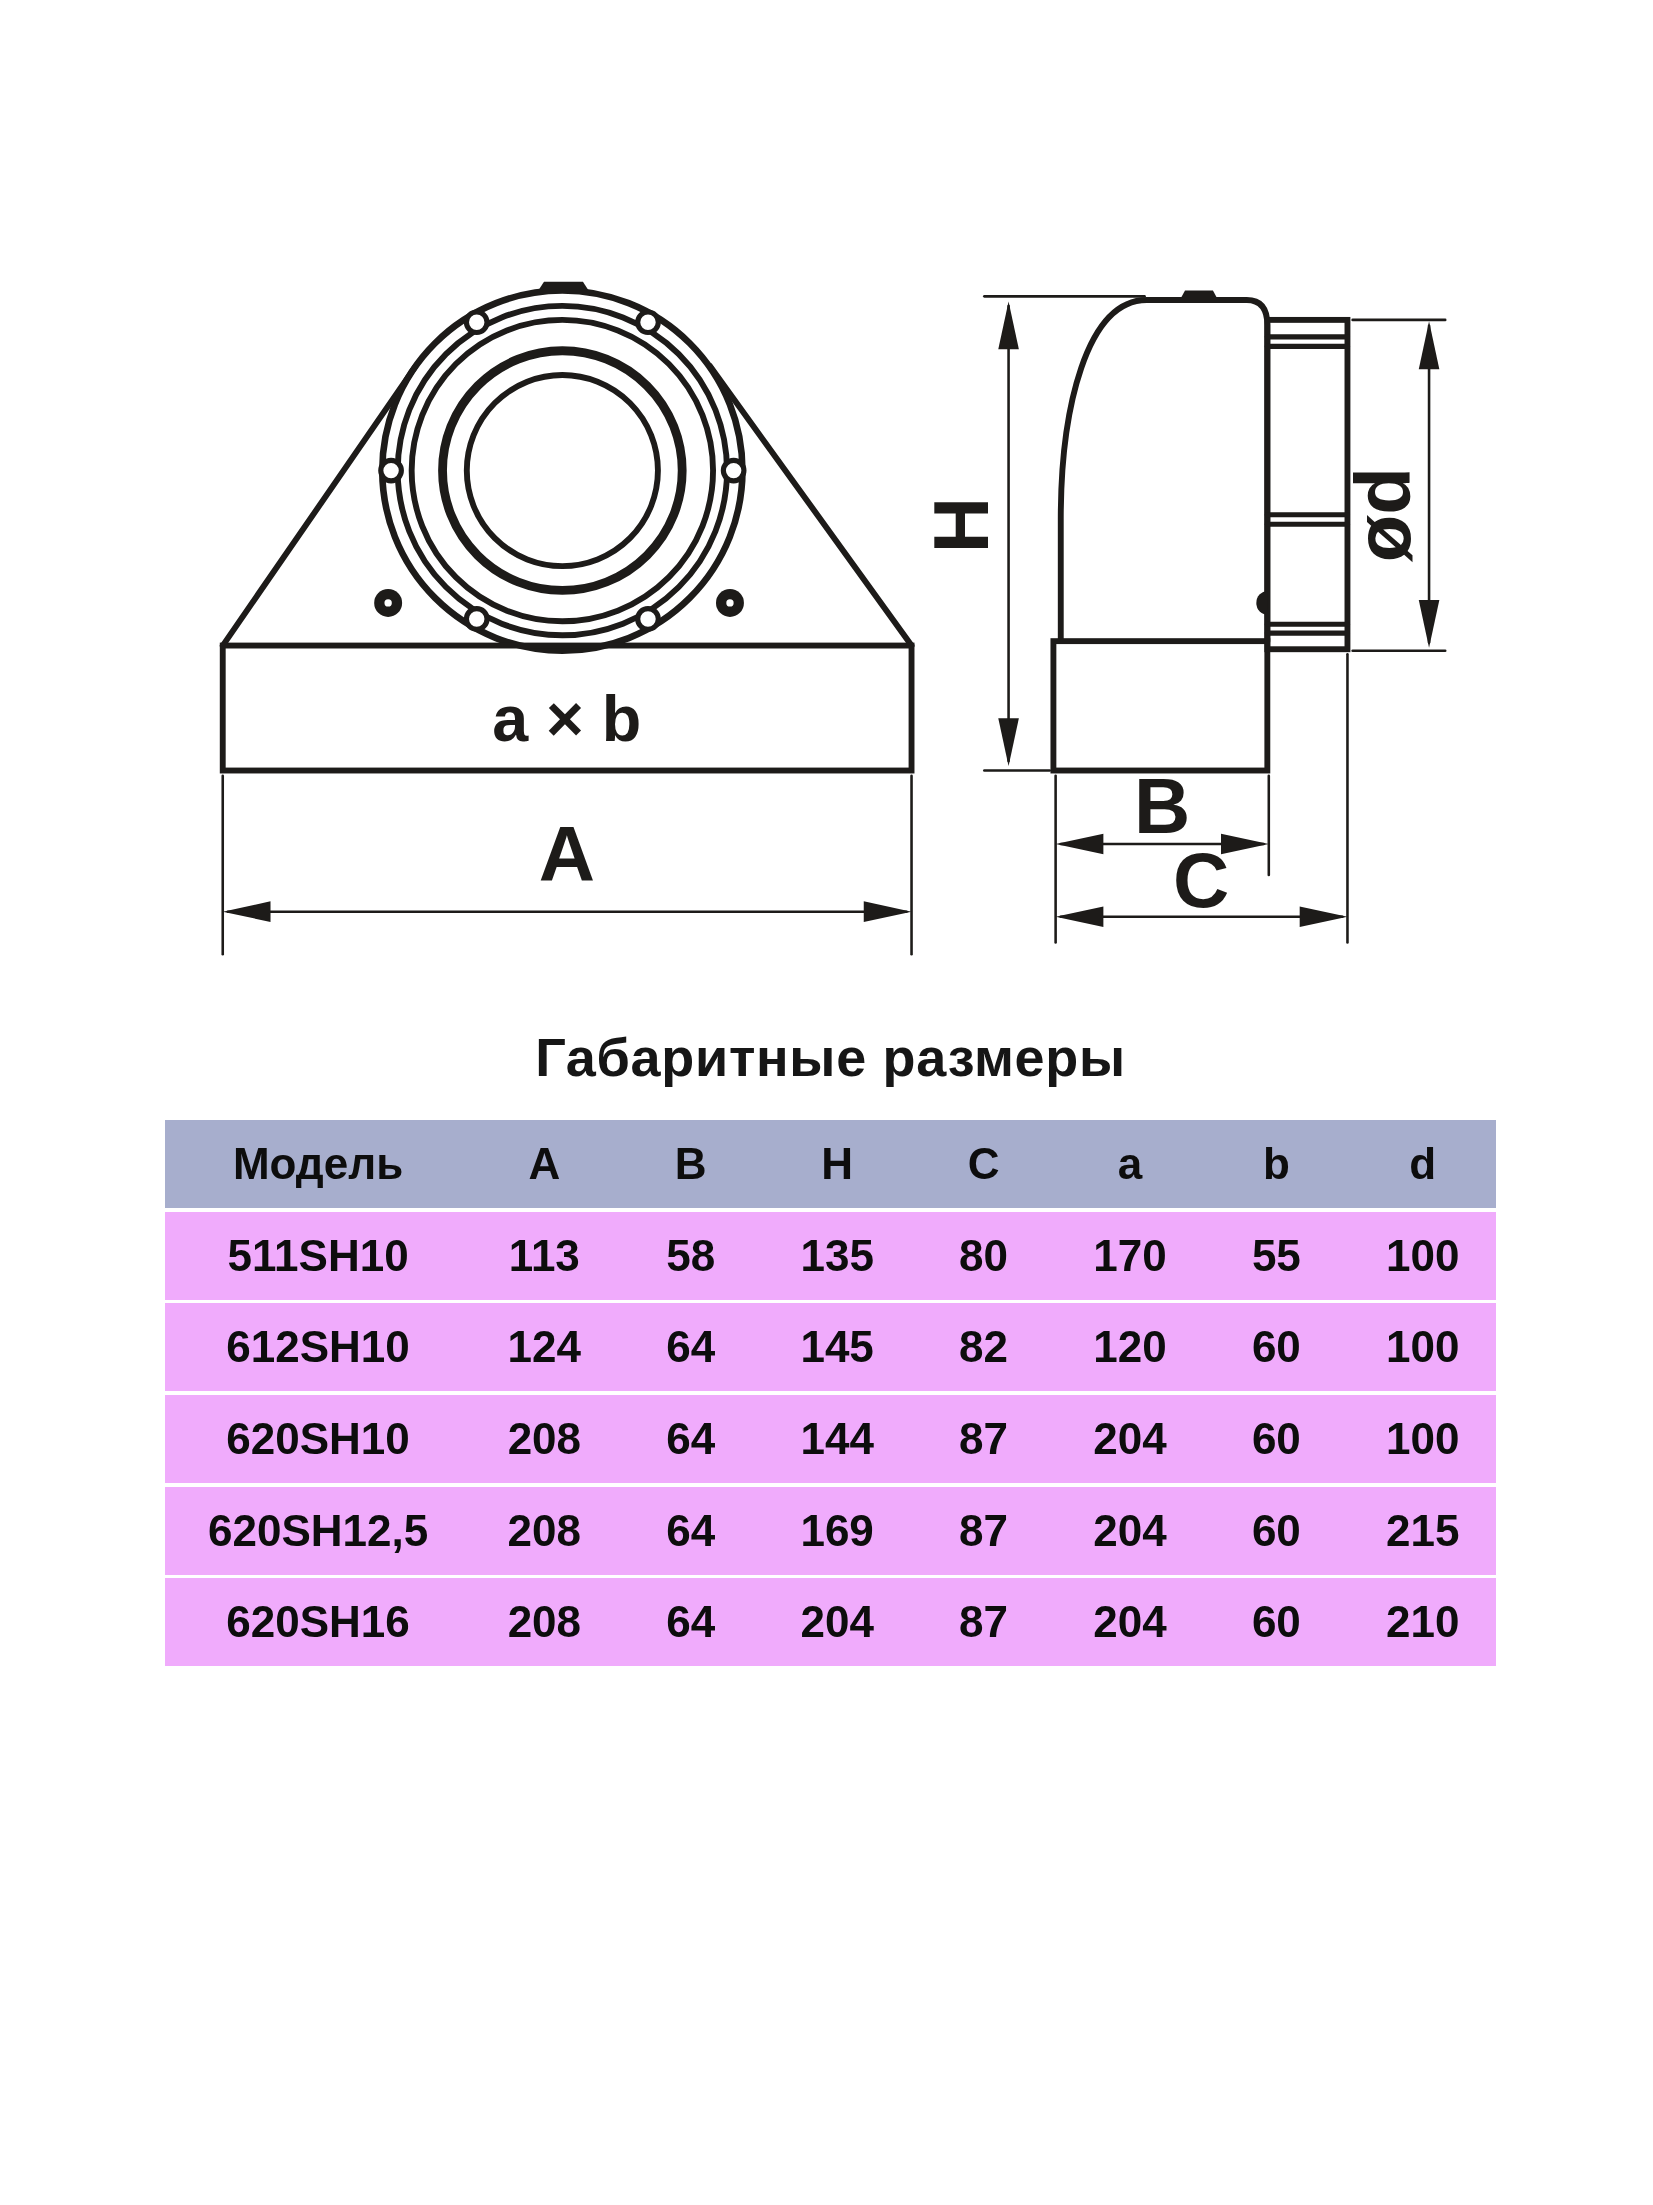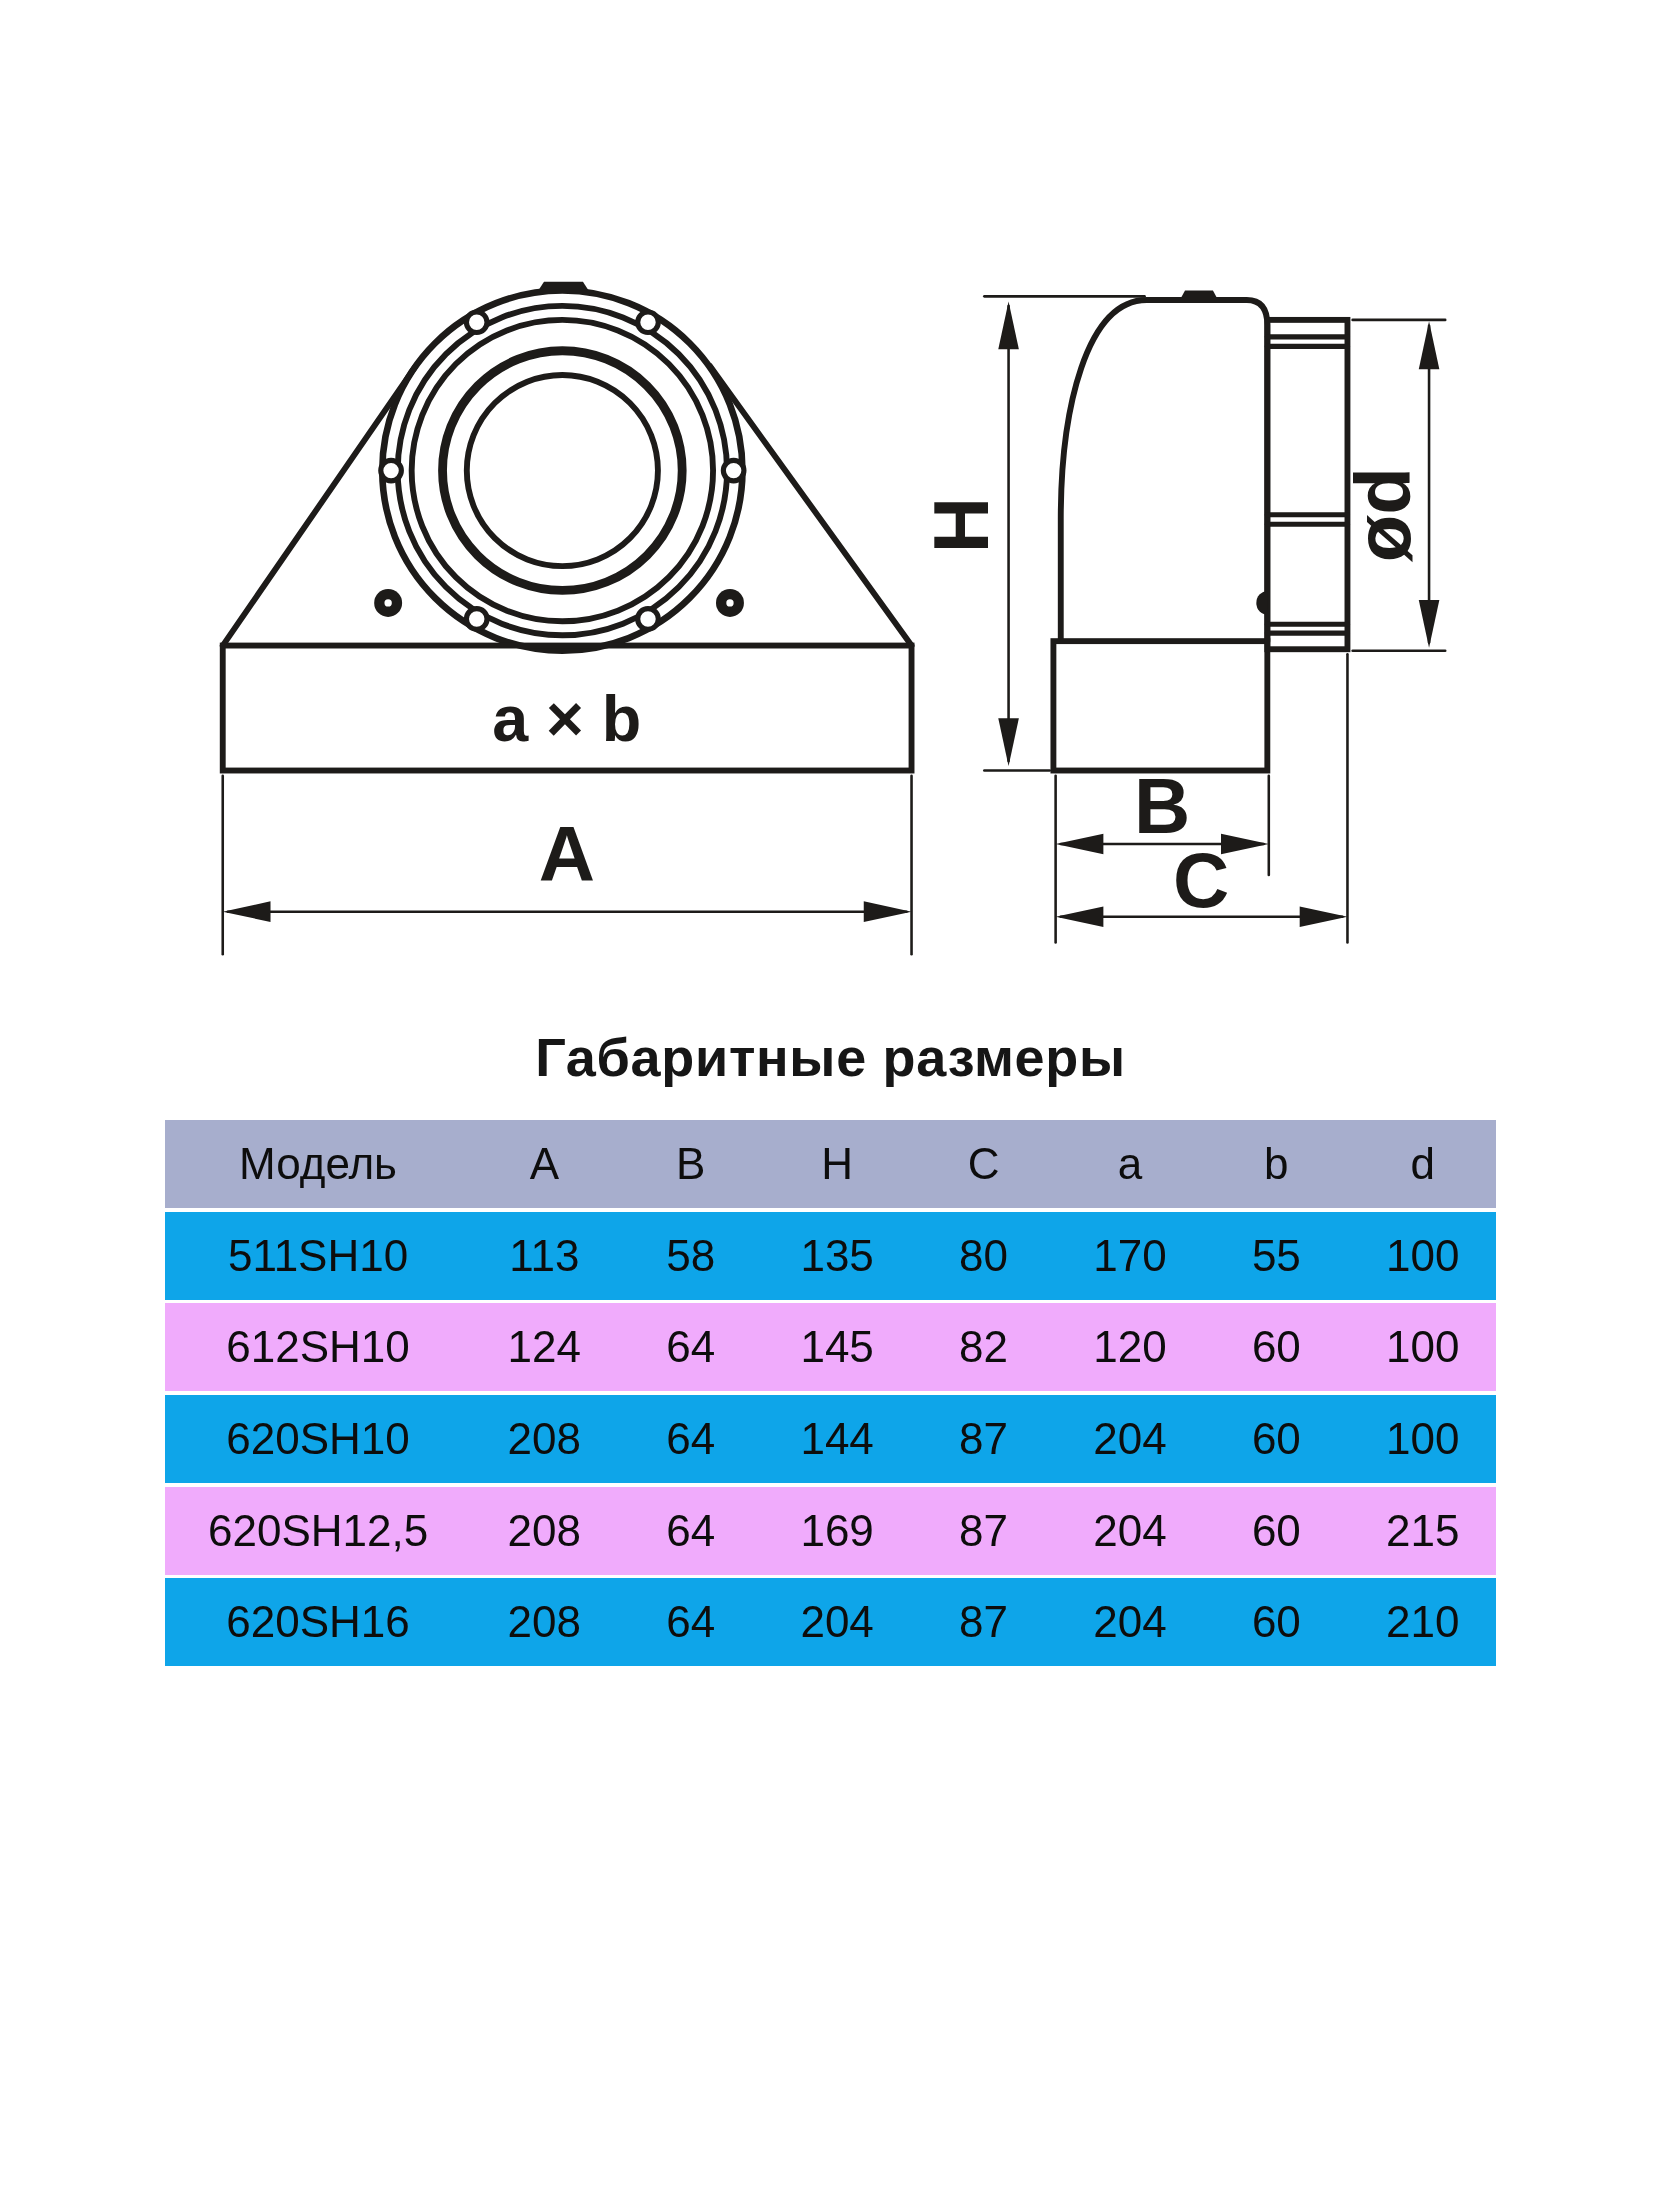--- a/index.html
+++ b/index.html
@@ -14,24 +14,24 @@
   .section-title{
     position:absolute;left:165px;top:1026px;width:1331px;
     text-align:center;font-size:54px;font-weight:bold;color:#161616;
     letter-spacing:0.7px;
   }
   .spec-table{
     position:absolute;left:165px;top:1120px;width:1331px;
   }
   .t-row{
     display:flex;align-items:center;height:88px;margin-bottom:3.7px;
-    font-weight:normal;font-size:44px;color:#0d0d0d;
+    font-weight:bold;font-size:44px;color:#0d0d0d;
   }
   .t-row.header{background:#a7aecd;}
-  .t-row.shaded{background:#0ea5e9;}
+  .t-row.shaded{background:#f0abfc;justify-content:center;}
   .t-row.plain{background:#f0abfc;}
   .cell{text-align:center;white-space:nowrap;}
   .c-model{width:23%;}
   .c-v{width:11%;}
 </style>
 </head>
 <body>
 
 <div class="page">
 

